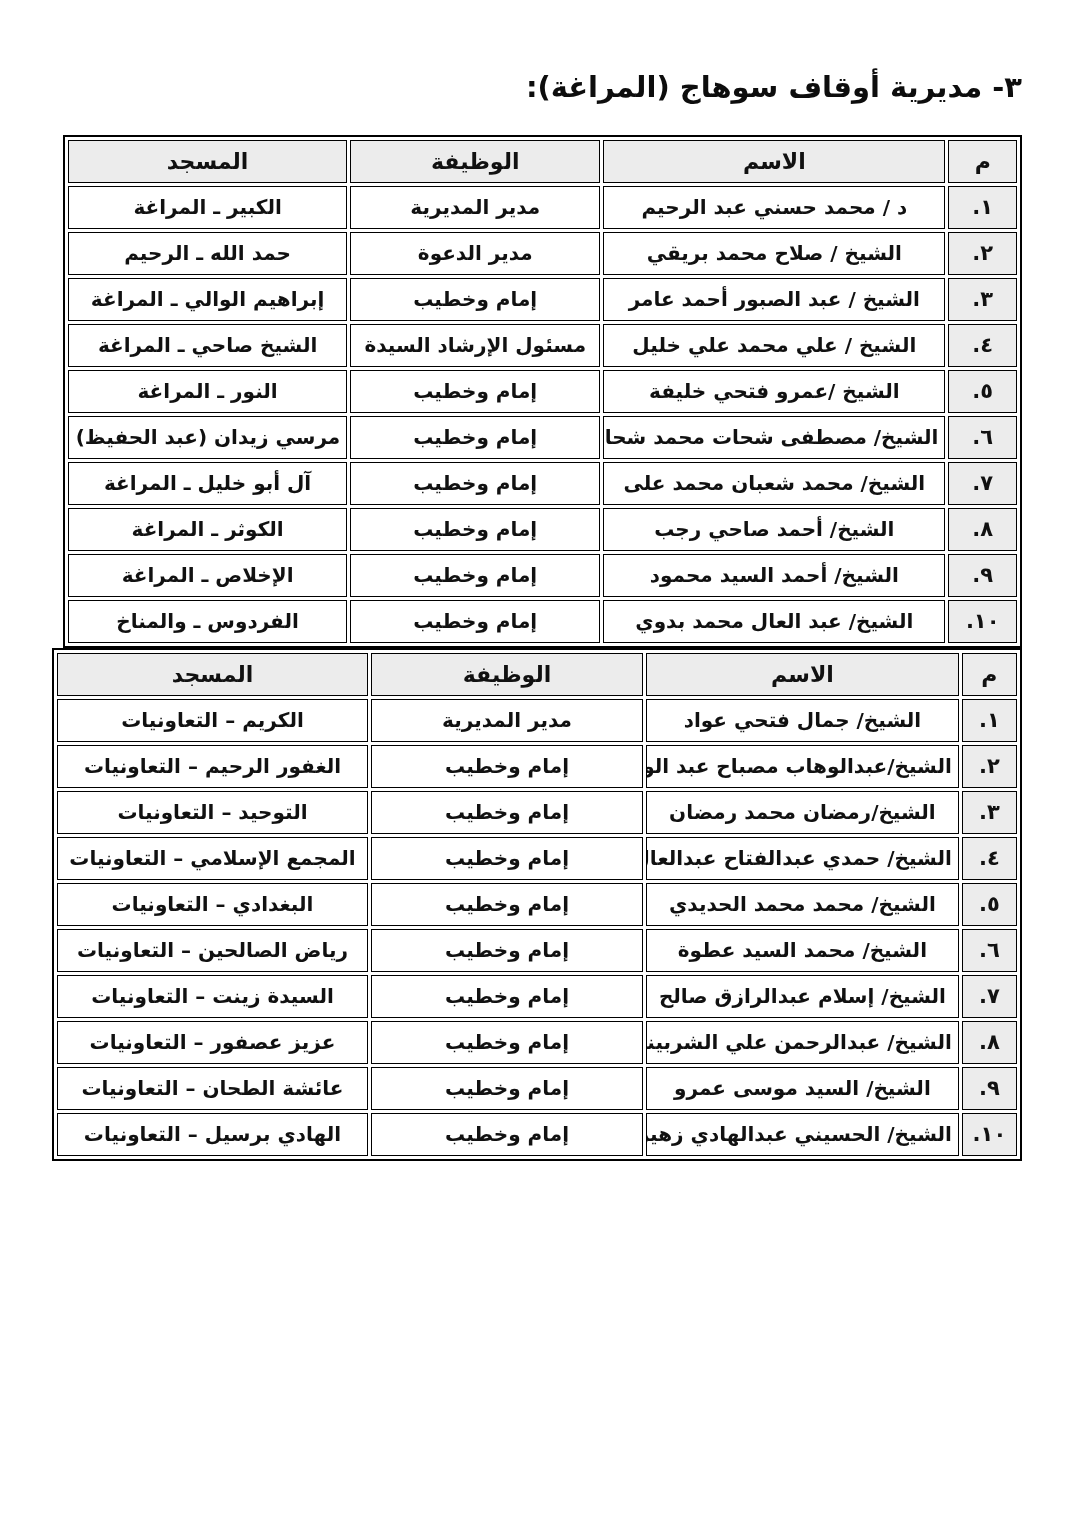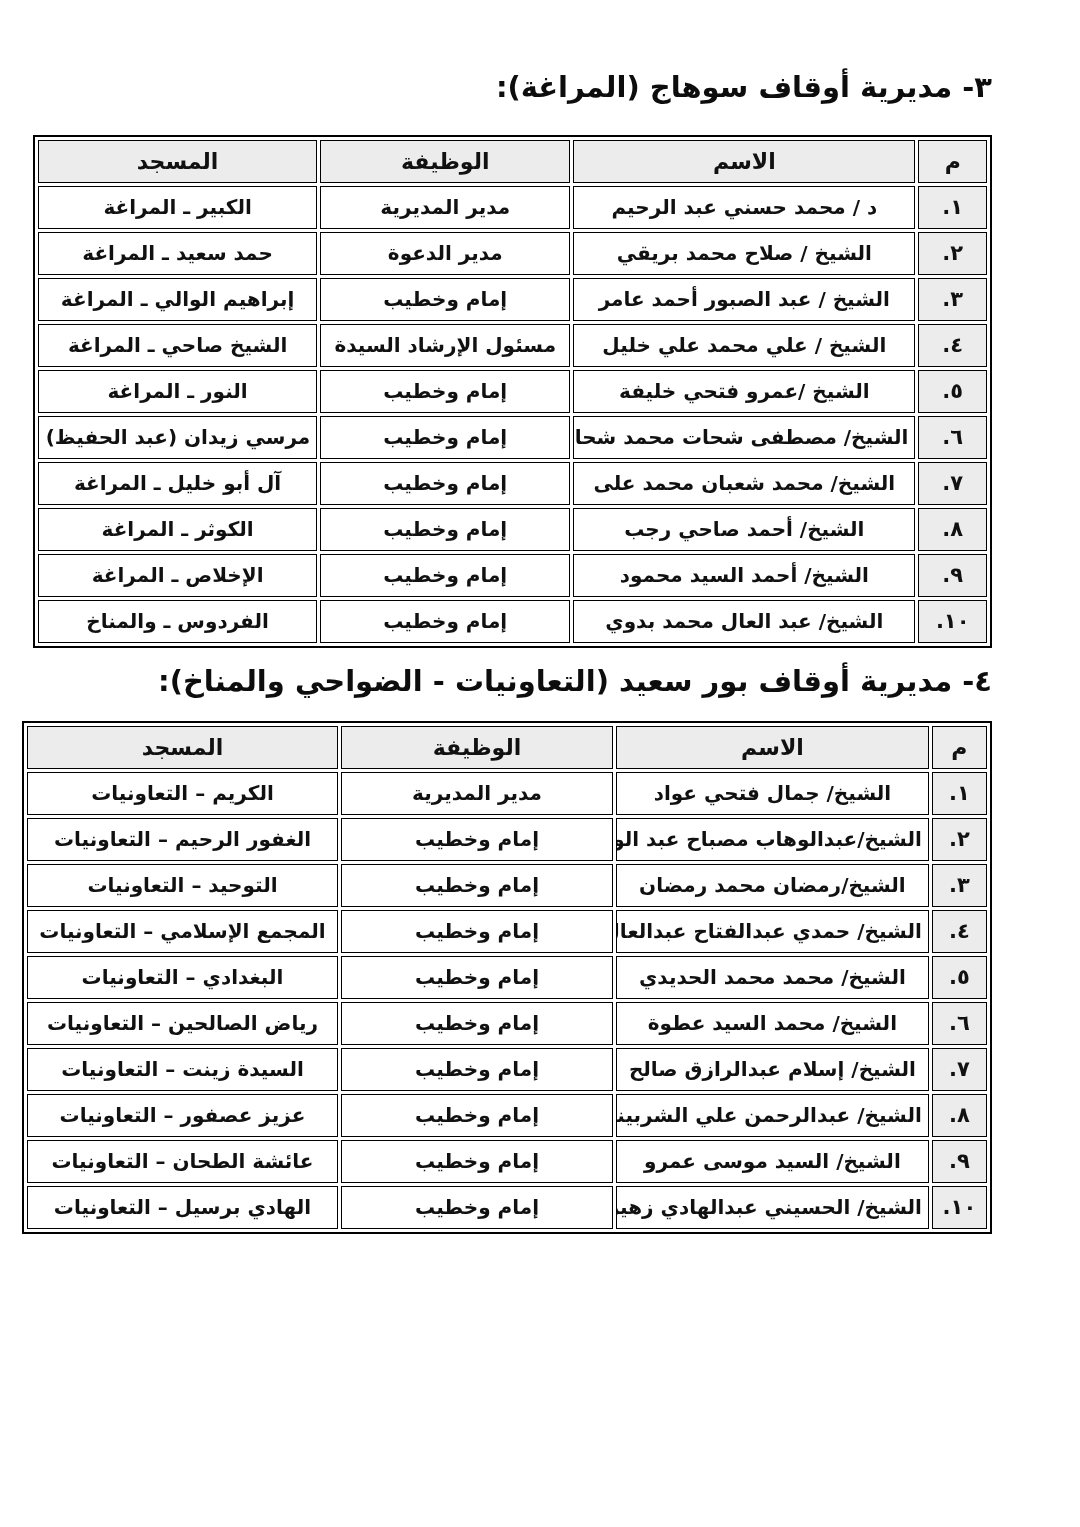--- a/index.html
+++ b/index.html
@@ -6,21 +6,21 @@
     margin: 0;
     padding: 0;
     background: #ffffff;
     font-family: "DejaVu Sans", sans-serif;
     color: #111111;
   }
   .page {
     width: 1080px;
     height: 1527px;
     box-sizing: border-box;
-    padding: 70px 88px 0 52px;
+    padding: 70px 58px 0 52px;
     background: #ffffff;
     direction: rtl;
     overflow: hidden;
   }
   .section-title {
     margin: 0;
     text-align: right;
     font-weight: bold;
     font-size: 29px;
     line-height: 1.2;
@@ -91,21 +91,21 @@
     <tr>
         <td class="num">١.</td>
         <td>د / محمد حسني عبد الرحيم</td>
         <td>مدير المديرية</td>
         <td>الكبير ـ المراغة</td>
       </tr>
         <tr>
         <td class="num">٢.</td>
         <td>الشيخ / صلاح محمد بريقي</td>
         <td>مدير الدعوة</td>
-        <td>حمد سعيد ـ المراغة</td>
+        <td>حمد الله ـ الرحيم</td>
       </tr>
         <tr>
         <td class="num">٣.</td>
         <td>الشيخ / عبد الصبور أحمد عامر</td>
         <td>إمام وخطيب</td>
         <td>إبراهيم الوالي ـ المراغة</td>
       </tr>
         <tr>
         <td class="num">٤.</td>
         <td>الشيخ / علي محمد علي خليل</td>
@@ -144,21 +144,20 @@
       </tr>
         <tr>
         <td class="num">١٠.</td>
         <td>الشيخ/ عبد العال محمد بدوي</td>
         <td>إمام وخطيب</td>
         <td>الفردوس ـ والمناخ</td>
       </tr>
       </tbody>
   </table>
 
-  <h2 class="section-title title-2">٤- مديرية أوقاف بور سعيد (التعاونيات - الضواحي والمناخ):</h2>
 
   <table class="roster t2">
     <colgroup>
       <col style="width:5.8%">
       <col style="width:32.9%">
       <col style="width:28.6%">
       <col style="width:32.7%">
     </colgroup>
     <thead>
       <tr>

